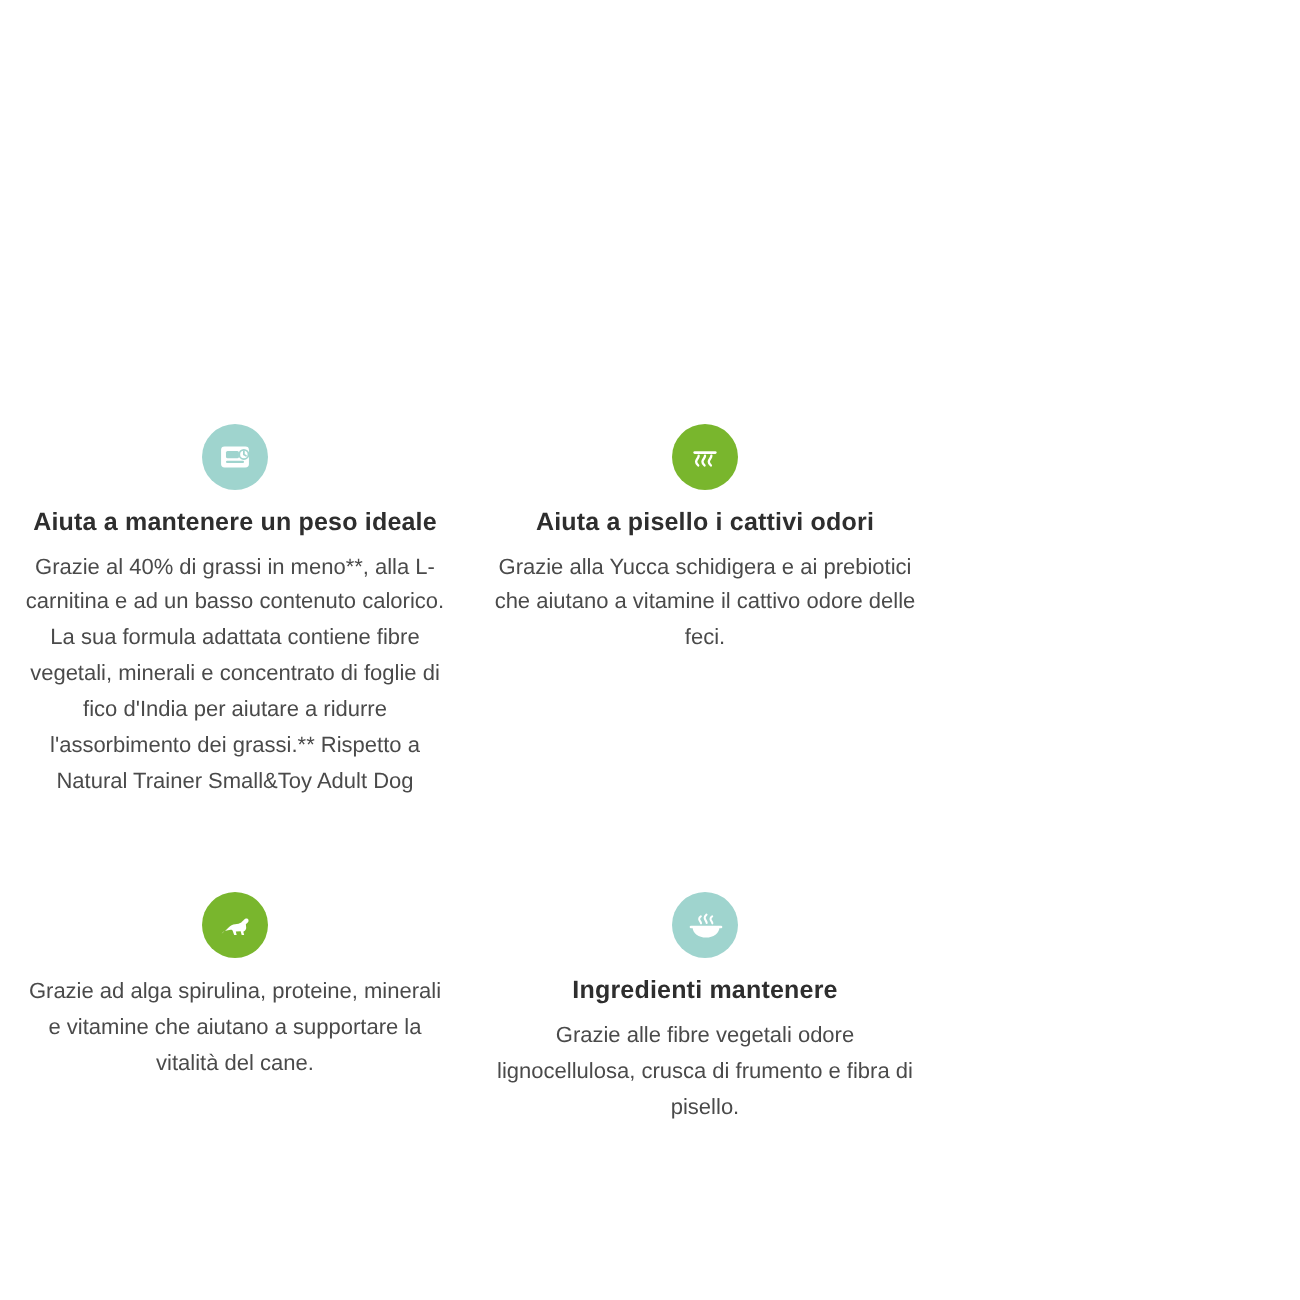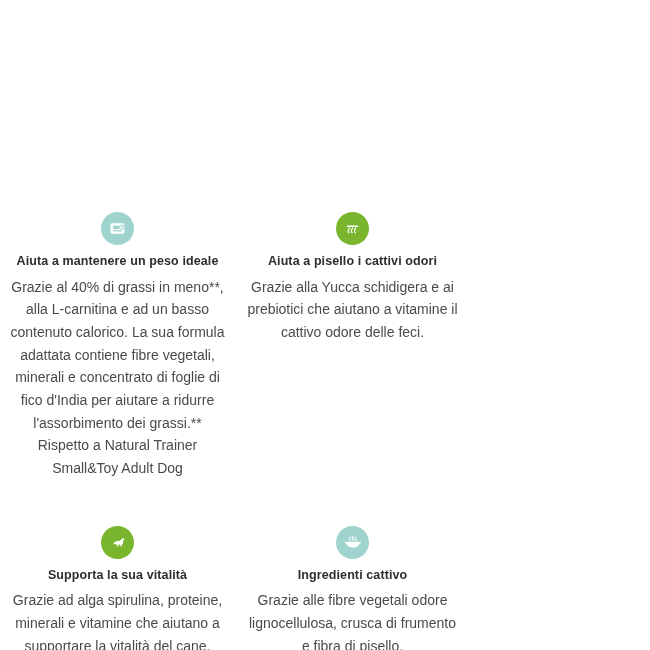--- a/index.html
+++ b/index.html
@@ -58,21 +58,21 @@
 
   .feature-title {
     font-size: 12.5px;
     font-weight: 600;
     color: #2e2e2e;
     letter-spacing: .1px;
     line-height: 1.25;
     margin: 0 0 6px 0;
   }
   .feature-text {
-    font-size: 14px;
+    font-size: 11px;
     line-height: 1.62;
     color: #4a4a4a;
     margin: 0;
     padding: 0 4px;
   }
 
   .row-gap { height: 46px; }
 
   
   .badge-col {
@@ -172,37 +172,36 @@
                        c1.4 -0.4 2.8 -0.2 4.1 -0.9 c0.9 -0.5 1.5 -1.3 2.3 -2.0
                        c0.5 -0.4 1.1 -0.8 1.8 -0.7 c0.5 0.1 0.8 0.5 0.9 1.0
                        c0.1 0.6 -0.2 1.1 -0.6 1.5 l-1.0 0.9 l0.2 1.9
                        c0.1 0.8 -0.2 1.5 -0.8 2.0 l-0.9 0.7 l0.5 1.9 l-1.5 0
                        l-0.6 -2.2 l-2.9 0.1 l0.5 2.1 l-1.5 0 l-0.8 -2.3
                        c-0.2 -0.6 -0.8 -0.9 -1.4 -0.8 l-2.2 0.4
                        c-0.8 0.1 -1.6 0.5 -2.2 1.1 l-0.9 0.9 z" fill="#ffffff"></path>
             </svg>
           </div>
         </div>
-        <div class="feature-title">Supporta la sua vitalità</div>
         <div class="feature-text">Grazie ad alga spirulina, proteine, minerali e vitamine che aiutano a supportare la vitalità del cane.</div>
       </div>
 
       <div class="feature">
         <div class="icon-wrap">
           <div class="icon-circle" style="background:#9fd4ce;">
             <svg width="20" height="20" viewBox="0 0 24 24" aria-hidden="true">
               <path d="M4.0 13.0 H20.0 c0 3.3 -3.6 5.9 -8.0 5.9 c-4.4 0 -8.0 -2.6 -8.0 -5.9 z" fill="#ffffff"></path>
               <path d="M3.0 12.6 H21.0" stroke="#ffffff" stroke-width="1.6" stroke-linecap="round"></path>
               <path d="M9.0 10.4 c0 -1.2 -1.1 -1.5 -1.1 -2.6 c0 -0.8 .5 -1.3 1.0 -1.6" stroke="#ffffff" stroke-width="1.25" fill="none" stroke-linecap="round"></path>
               <path d="M12.4 10.2 c0 -1.4 -1.2 -1.8 -1.2 -3.1 c0 -0.9 .6 -1.5 1.1 -1.9" stroke="#ffffff" stroke-width="1.25" fill="none" stroke-linecap="round"></path>
               <path d="M15.8 10.4 c0 -1.2 -1.1 -1.5 -1.1 -2.6 c0 -0.8 .5 -1.3 1.0 -1.6" stroke="#ffffff" stroke-width="1.25" fill="none" stroke-linecap="round"></path>
             </svg>
           </div>
         </div>
-        <div class="feature-title">Ingredienti cattivo</div>
+        <div class="feature-title">Ingredienti mantenere</div>
         <div class="feature-text">Grazie alle fibre vegetali odore lignocellulosa, crusca di frumento e fibra di pisello.</div>
       </div>
 
     </div>
 
   </div>
 
 
 </div>
 

